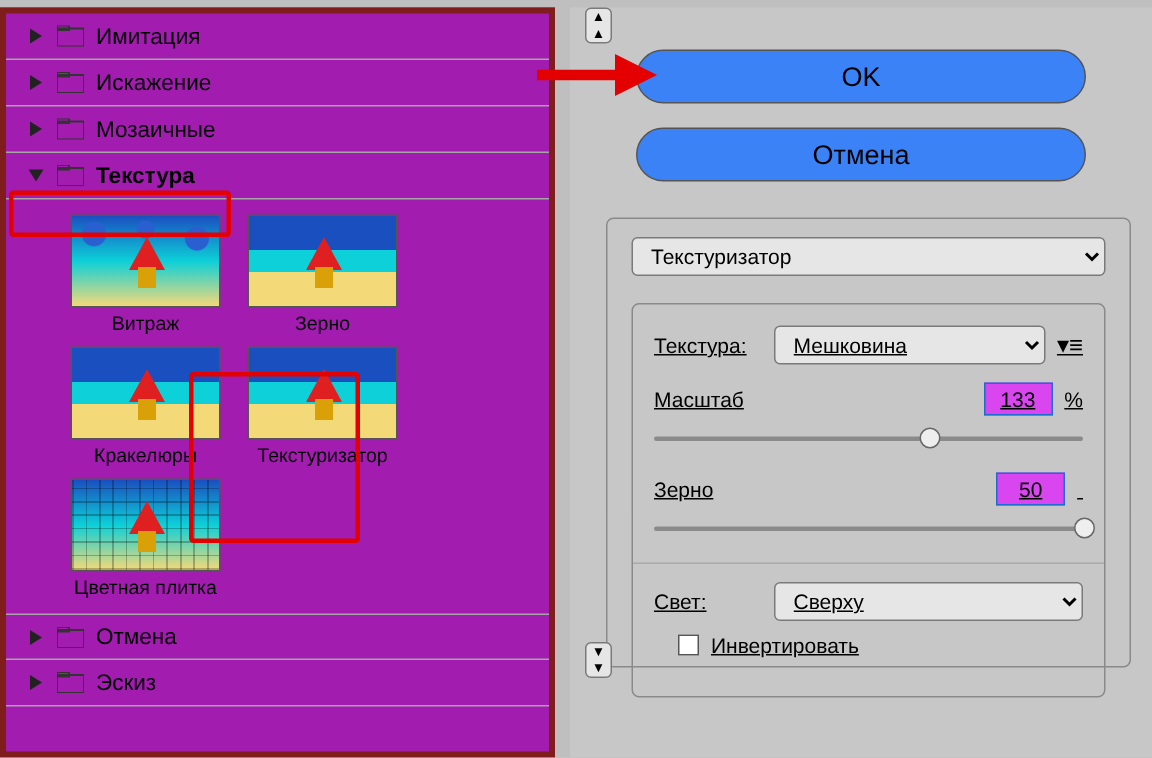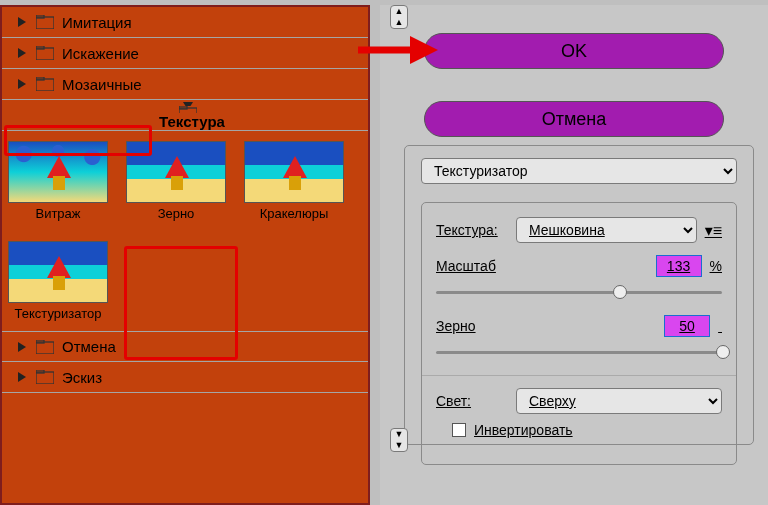--- a/index.html
+++ b/index.html
@@ -1,42 +1,42 @@
 <!DOCTYPE html>
 <html><head>
 <meta charset="utf-8">
 <style>
   * { box-sizing: border-box; margin: 0; padding: 0; font-family: Arial, Helvetica, sans-serif; }
   body { width: 768px; height: 505px; background: #bfbfbf; overflow: hidden; position: relative; }
 
-  .left-panel { position: absolute; left: 0; top: 5px; width: 370px; height: 500px; background: #c2410c; border: 2px solid #7f1d1d; }
+  .left-panel { position: absolute; left: 0; top: 5px; width: 370px; height: 500px; background: #a21caf; border: 4px solid #7f1d1d; }
   .right-panel { position: absolute; left: 380px; top: 5px; width: 388px; height: 500px; background: #c7c7c7; }
 
   .tree-row { display: flex; align-items: center; height: 31px; padding-left: 14px; border-bottom: 1px solid #a5a5a5; font-size: 15px; cursor: pointer; }
   .tree-row .tri { width: 12px; height: 12px; margin-right: 8px; }
   .tree-row .fld { width: 18px; height: 14px; margin-right: 8px; }
-  .tree-row.sel { font-weight: bold; flex-direction: column; }
+  .tree-row.sel { font-weight: bold; }
 
   .hl { position: absolute; border: 3px solid #e40000; border-radius: 3px; pointer-events: none; }
   .hl1 { left: 2px; top: 118px; width: 148px; height: 31px; }
   .hl2 { left: 122px; top: 239px; width: 114px; height: 114px; }
 
-  .thumbs { padding: 10px 6px; display: flex; flex-wrap: wrap; gap: 20px 18px; }
+  .thumbs { padding: 10px 6px; display: flex; flex-wrap: wrap; gap: 8px 18px; margin-left: 37px; }
   .thumb { width: 100px; text-align: center; font-size: 13px; cursor: pointer; }
   .thumb .img { width: 100px; height: 62px; border: 1px solid #555; margin-bottom: 3px; background: linear-gradient(#1a4fc0 0%, #1a4fc0 38%, #0dd0d8 38%, #0dd0d8 62%, #f4d978 62%, #f4d978 100%); position: relative; overflow: hidden; }
   .thumb .img::before { content: ''; position: absolute; left: 38px; bottom: 24px; width: 0; height: 0; border-left: 12px solid transparent; border-right: 12px solid transparent; border-bottom: 22px solid #e02020; }
   .thumb .img::after { content: ''; position: absolute; left: 44px; bottom: 12px; width: 12px; height: 14px; background: #d9a008; }
   .mosaic .img { background-image: radial-gradient(circle at 15% 20%, #2a5fd0 8%, transparent 9%), radial-gradient(circle at 50% 15%, #2a5fd0 8%, transparent 9%), radial-gradient(circle at 85% 25%, #2a5fd0 8%, transparent 9%), linear-gradient(#1a4fc0 0%, #0dd0d8 50%, #f4d978 100%); }
   .grid .img { background-image: repeating-linear-gradient(0deg, rgba(0,0,0,.25) 0 1px, transparent 1px 9px), repeating-linear-gradient(90deg, rgba(0,0,0,.25) 0 1px, transparent 1px 9px), linear-gradient(#1a4fc0 0%, #0dd0d8 50%, #f4d978 100%); }
 
   .stepper { position: absolute; left: 10px; top: 0; width: 18px; height: 24px; border: 1px solid #7a7a7a; border-radius: 4px; background: #e6e6e6; display: flex; flex-direction: column; align-items: center; justify-content: space-around; cursor: pointer; }
   .stepper2 { position: absolute; left: 10px; top: 423px; width: 18px; height: 24px; border: 1px solid #7a7a7a; border-radius: 4px; background: #e6e6e6; display: flex; flex-direction: column; align-items: center; justify-content: space-around; cursor: pointer; }
   .stepper span, .stepper2 span { font-size: 9px; line-height: 1; }
 
-  .btn { display: block; width: 300px; height: 36px; margin: 0 auto 32px auto; border: 1px solid #555; border-radius: 18px; background: #a21caf; font-size: 18px; cursor: pointer; }
+  .btn { display: block; width: 300px; height: 36px; margin: 0 auto 16px auto; border: 1px solid #555; border-radius: 18px; background: #3b82f6; font-size: 18px; cursor: pointer; }
   .btn:first-of-type { margin-top: 28px; }
 
   .arrow { position: absolute; left: 358px; top: 32px; pointer-events: none; }
   .arrow svg { width: 80px; height: 36px; }
 
   .params { position: absolute; left: 24px; top: 140px; width: 350px; height: 300px; border: 1px solid #8a8a8a; border-radius: 5px; padding: 12px 16px; }
   .select { width: 100%; height: 26px; border: 1px solid #7a7a7a; border-radius: 4px; background: #e6e6e6; font-size: 14px; padding: 0 8px; cursor: pointer; }
   .inner { margin-top: 18px; border: 1px solid #8a8a8a; border-radius: 5px; padding: 14px 14px 18px 14px; text-decoration: underline; }
   .row { display: flex; align-items: center; margin-bottom: 8px; font-size: 14px; }
   .row label { flex: 0 0 80px; }
@@ -104,20 +104,24 @@
         <div>Зерно</div>
       </div>
     <div class="thumb">
         <div class="img"></div>
         <div>Кракелюры</div>
       </div>
     <div class="thumb">
         <div class="img"></div>
         <div>Текстуризатор</div>
       </div>
+    <div class="thumb grid">
+        <div class="img"></div>
+        <div>Цветная плитка</div>
+      </div>
   </div>
 
   <div class="tree-row" style="border-top:1px solid #a5a5a5">
     <svg class="tri">
         <polygon points="2,1 10,6 2,11" fill="#222"></polygon>
       </svg>
     <svg class="fld">
         <rect x="0" y="2" width="18" height="12" fill="none" stroke="#333" stroke-width="1.3"></rect>
         <rect x="0" y="0" width="8" height="3" fill="none" stroke="#333" stroke-width="1.3"></rect>
       </svg>

